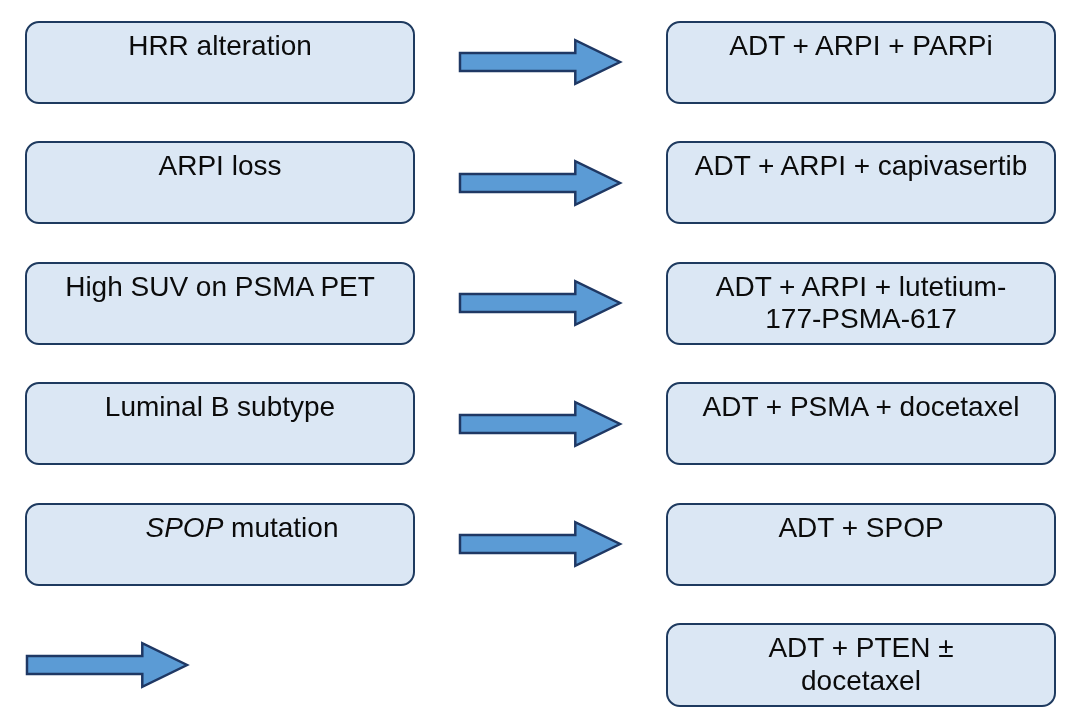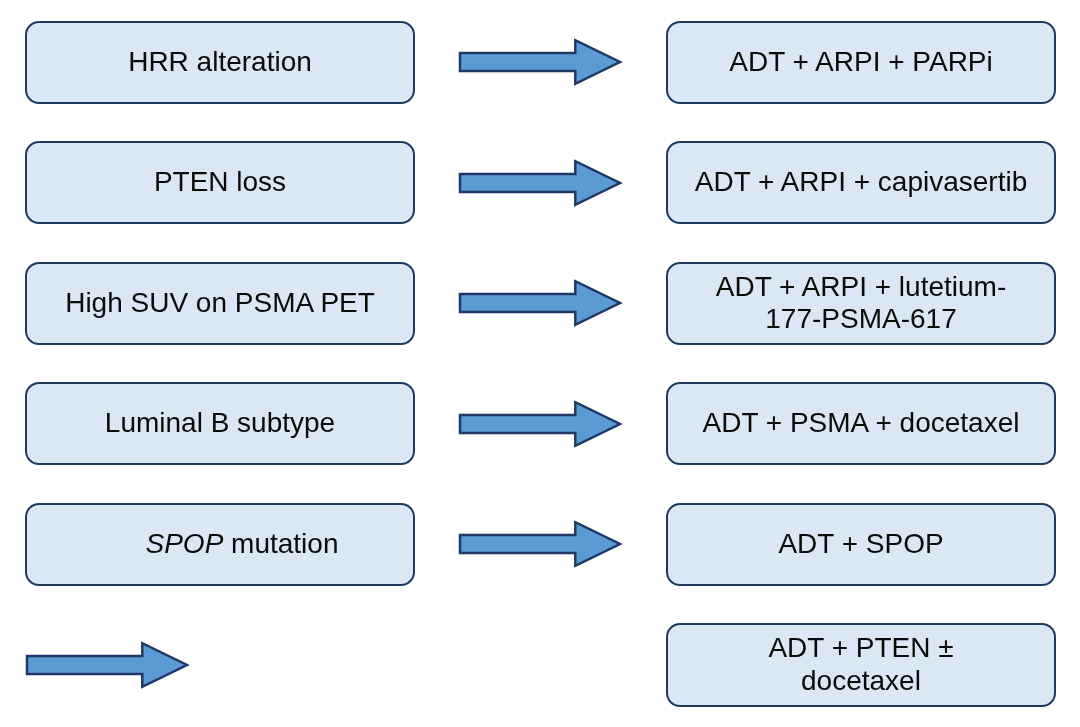--- a/index.html
+++ b/index.html
@@ -31,21 +31,21 @@
     align-items: center;
     justify-content: space-between;
   }
   .box {
     width: 390px;
     min-height: 83px;
     border: 2.5px solid var(--box-border);
     border-radius: 14px;
     background: var(--box-fill);
     display: flex;
-    align-items: center;
+    align-items: flex-start;
     justify-content: center;
     text-align: center;
     font-size: 28px;
     line-height: 1.17;
     padding: 7px 10px;
   }
   .box .label { white-space: pre-line; }
   .italic { font-style: italic; margin-left: 44px; }
   .arrow {
     width: 165px;
@@ -72,21 +72,21 @@
     <svg class="arrow" viewBox="0 0 166 50">
       <polygon points="2,16 118,16 118,3 163,25 118,47 118,34 2,34"></polygon>
     </svg>
     <div class="box">
       <span class="label">ADT + ARPI + PARPi</span>
     </div>
   </div>
 
   <div class="row">
     <div class="box">
-      <span class="label">PTEN loss</span>
+      <span class="label">ARPI loss</span>
     </div>
     <svg class="arrow" viewBox="0 0 166 50">
       <polygon points="2,16 118,16 118,3 163,25 118,47 118,34 2,34"></polygon>
     </svg>
     <div class="box">
       <span class="label">ADT + ARPI + capivasertib</span>
     </div>
   </div>
 
   <div class="row">

